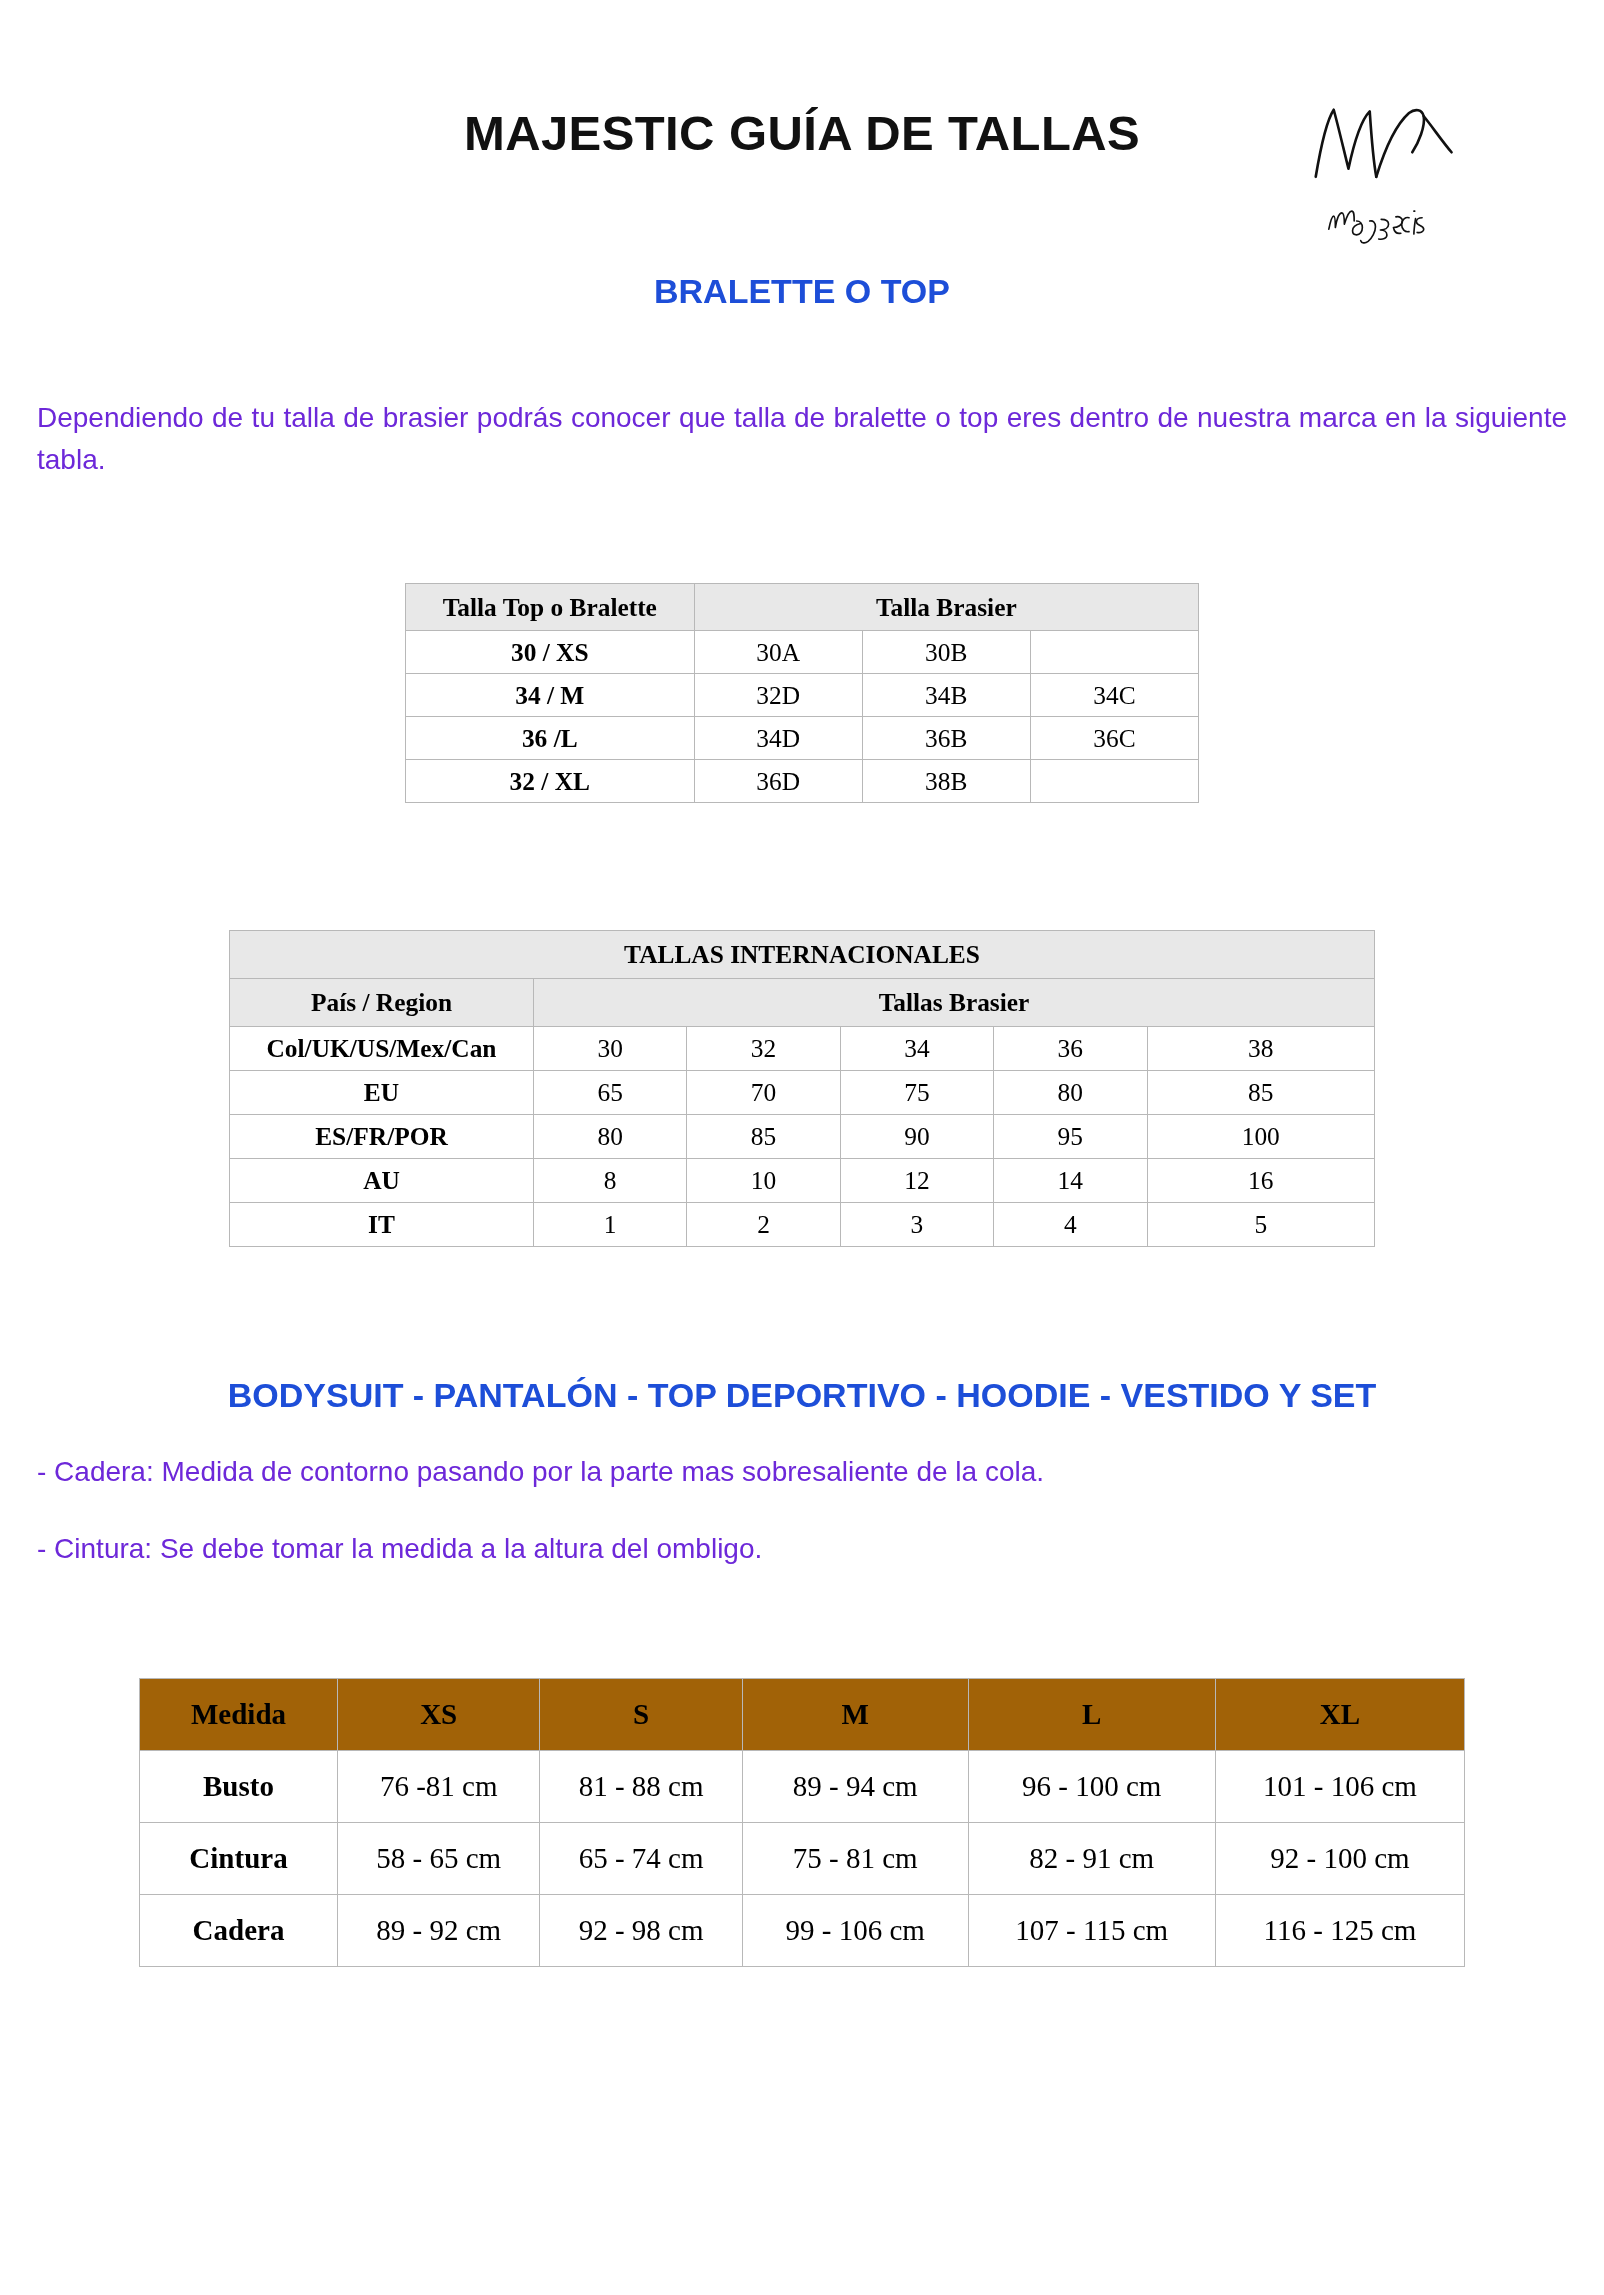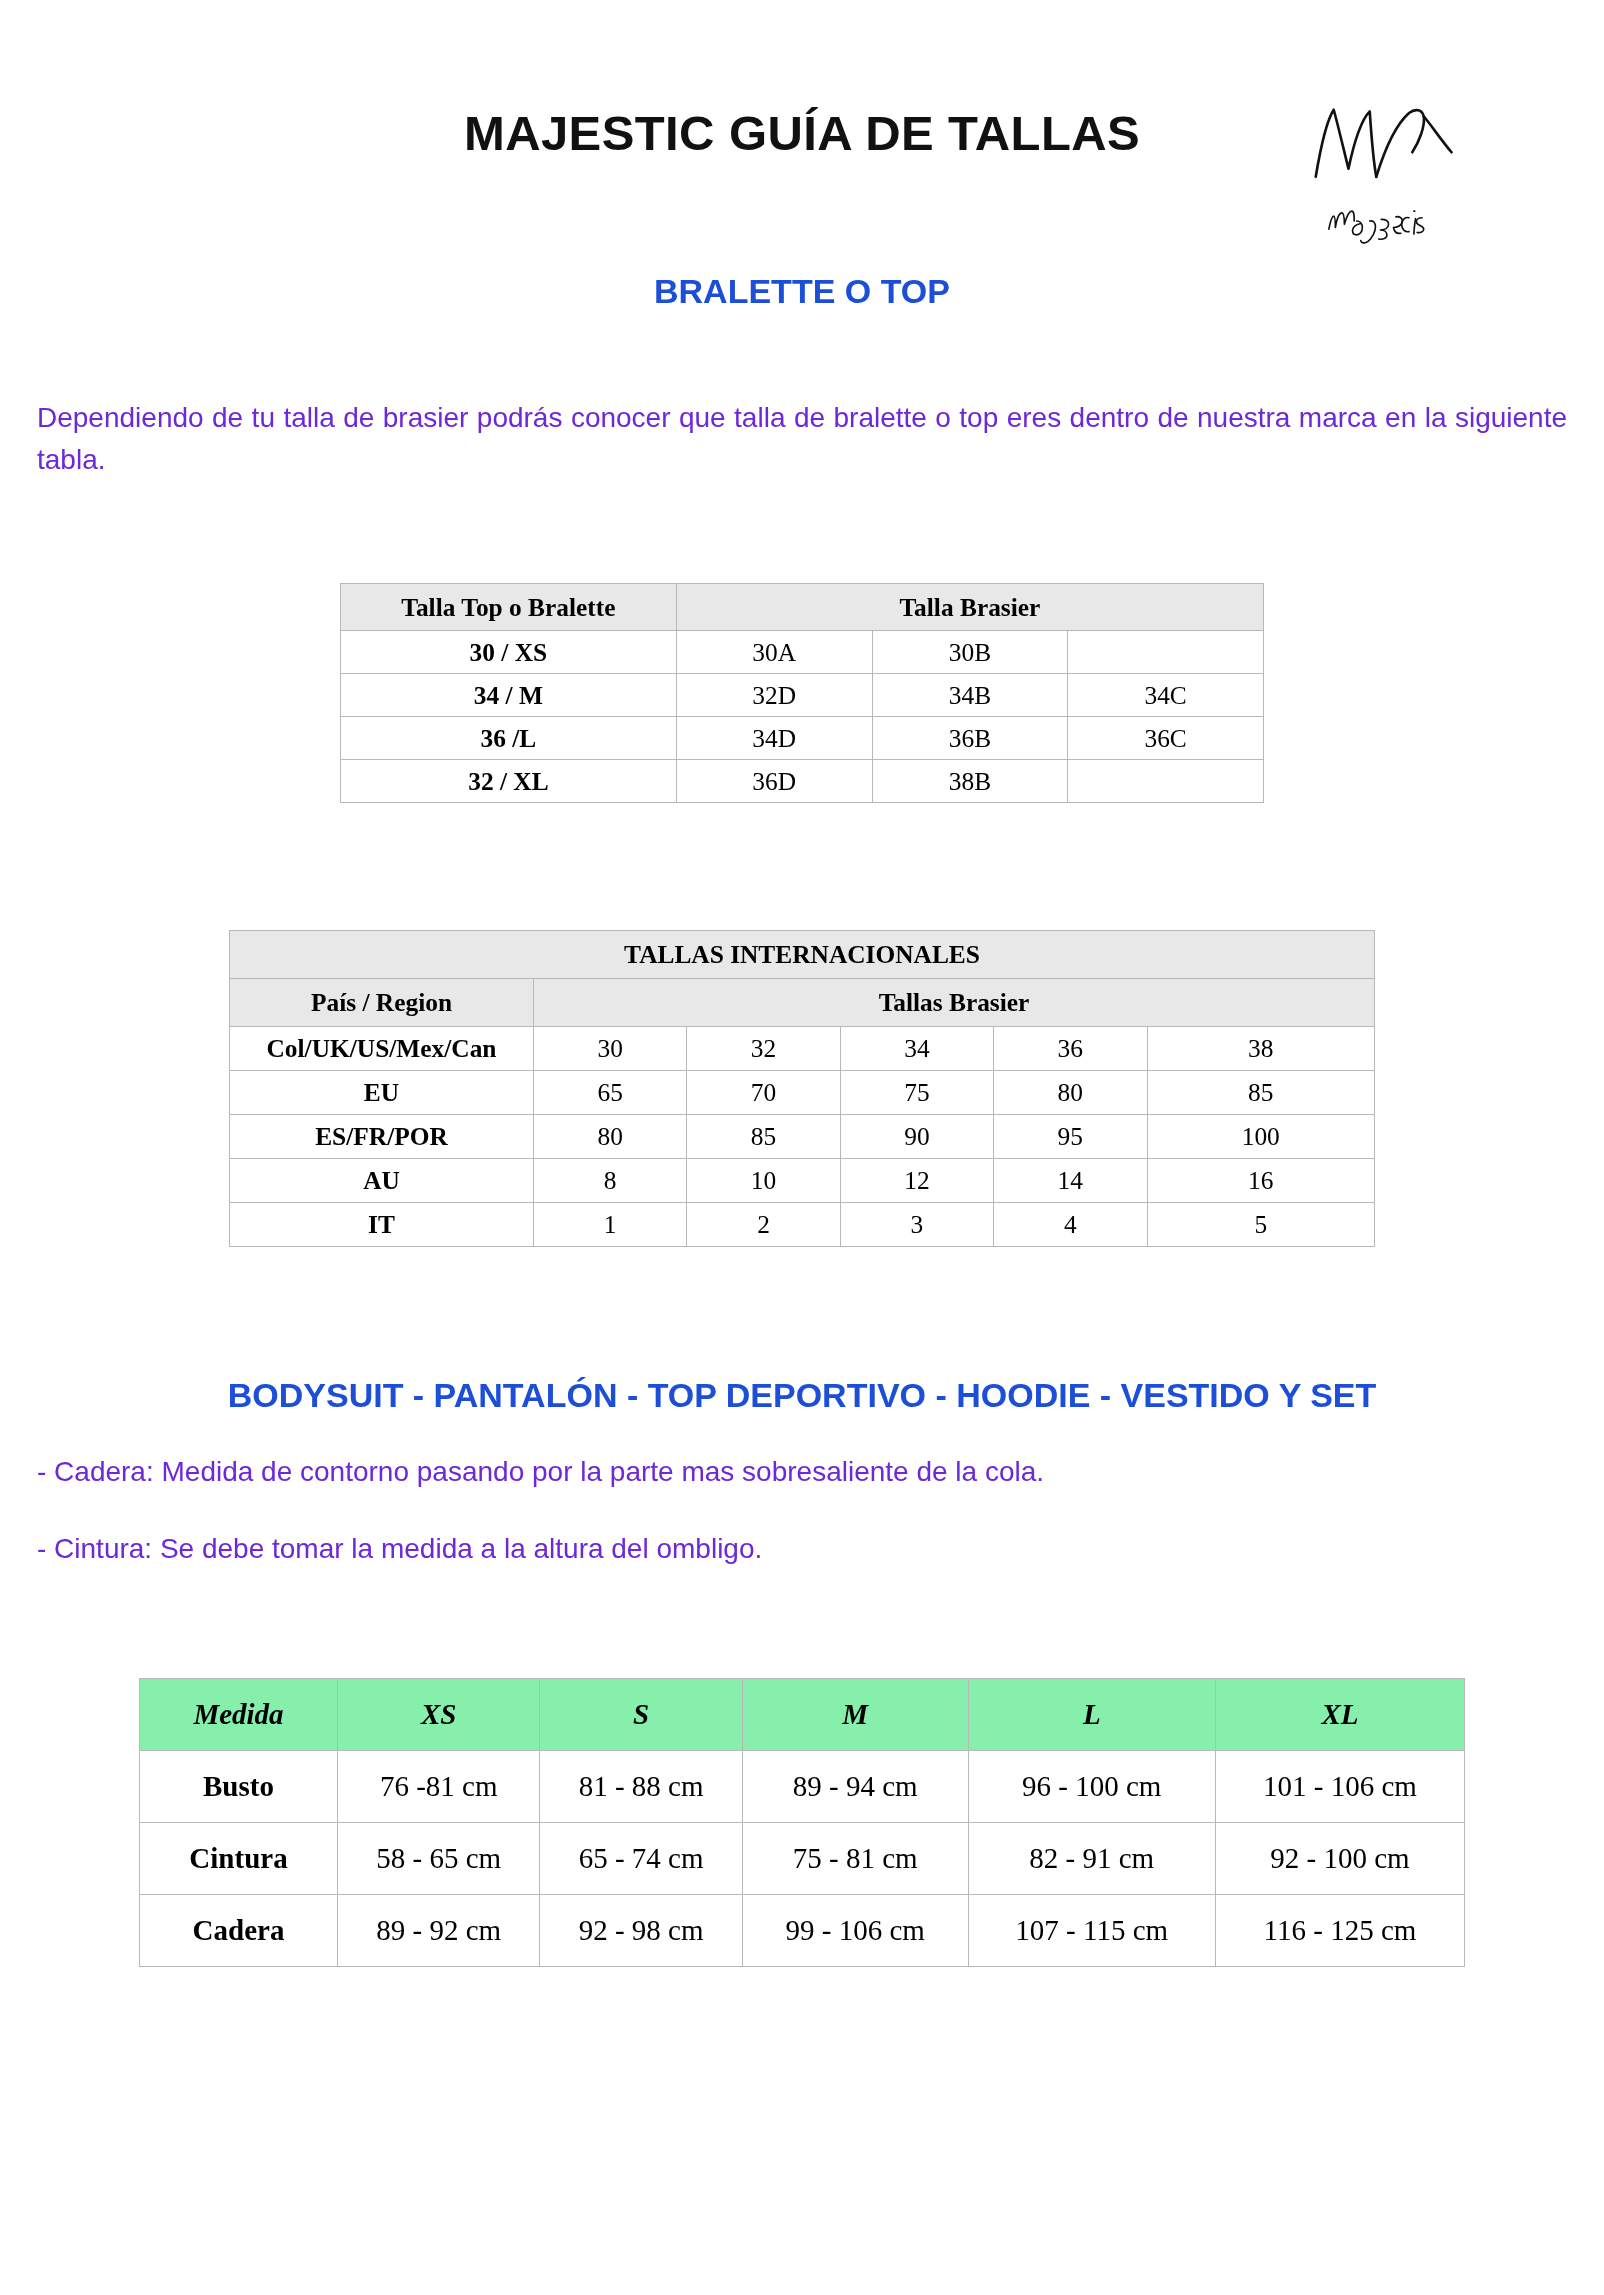--- a/index.html
+++ b/index.html
@@ -82,21 +82,21 @@
     text-align: center;
     font-weight: normal;
     color: #000;
     padding: 0;
   }
 
   
   .tbl-bralette {
     margin: 0 auto;
     margin-top: 102px;
-    width: 924px;
+    width: 794px;
     font-size: 25.4px;
     padding-left: 28px;
   }
   .tbl-bralette td, .tbl-bralette th { height: 42px; }
   .tbl-bralette .hdr {
     background: #e8e8e8;
     font-weight: bold;
     font-size: 25.4px;
     height: 46px;
   }
@@ -119,21 +119,21 @@
   .tbl-intl .rowlbl { font-weight: bold; width: 303px; }
 
   
   .tbl-med {
     margin: 0 auto;
     margin-top: 107px;
     width: 1326px;
     font-size: 29px;
   }
   .tbl-med td { height: 71px; }
-  .tbl-med .hdr { background: #86efac; font-weight: bold; font-style: italic; }
+  .tbl-med .hdr { background: #a16207; font-weight: bold; }
   .tbl-med .rowlbl { font-weight: bold; width: 197px; }
 </style>
 </head>
 <body>
 
 <div class="page">
 
   <h1 class="doc-title">MAJESTIC GUÍA DE TALLAS</h1>
 
   <div class="logo">

